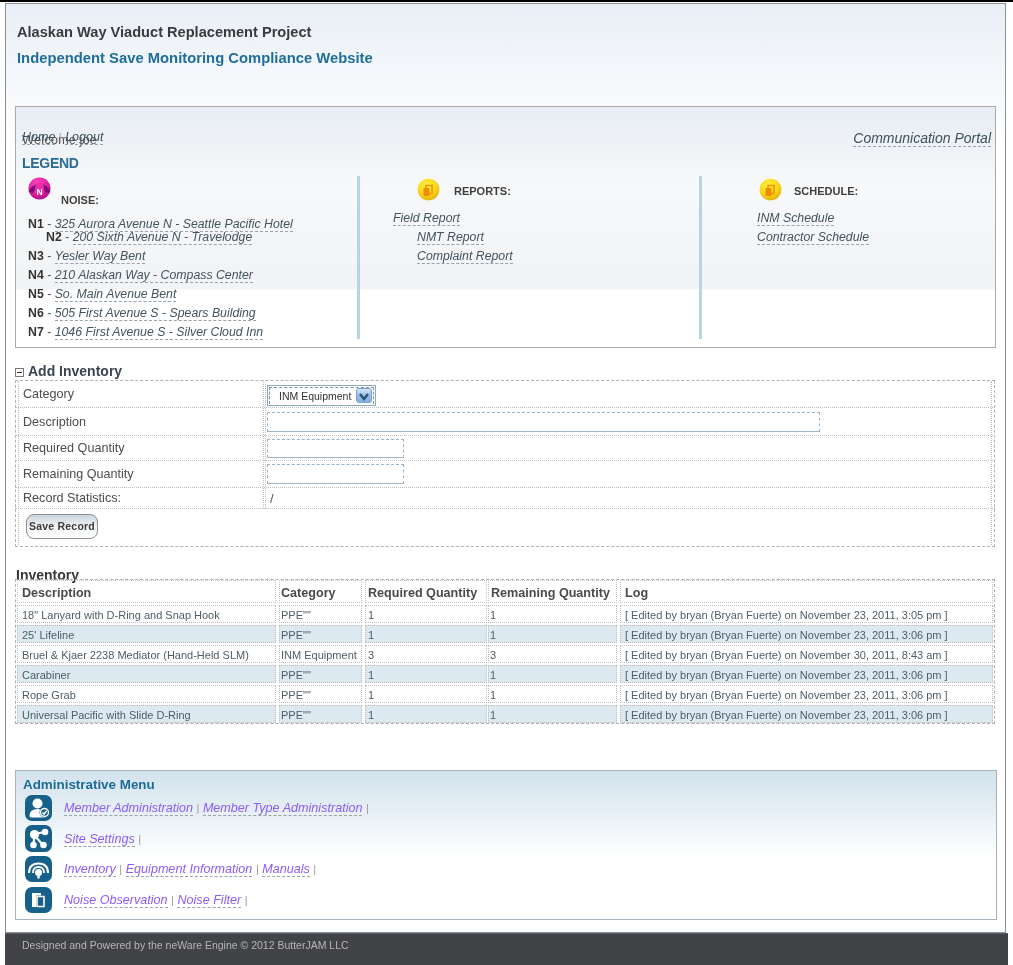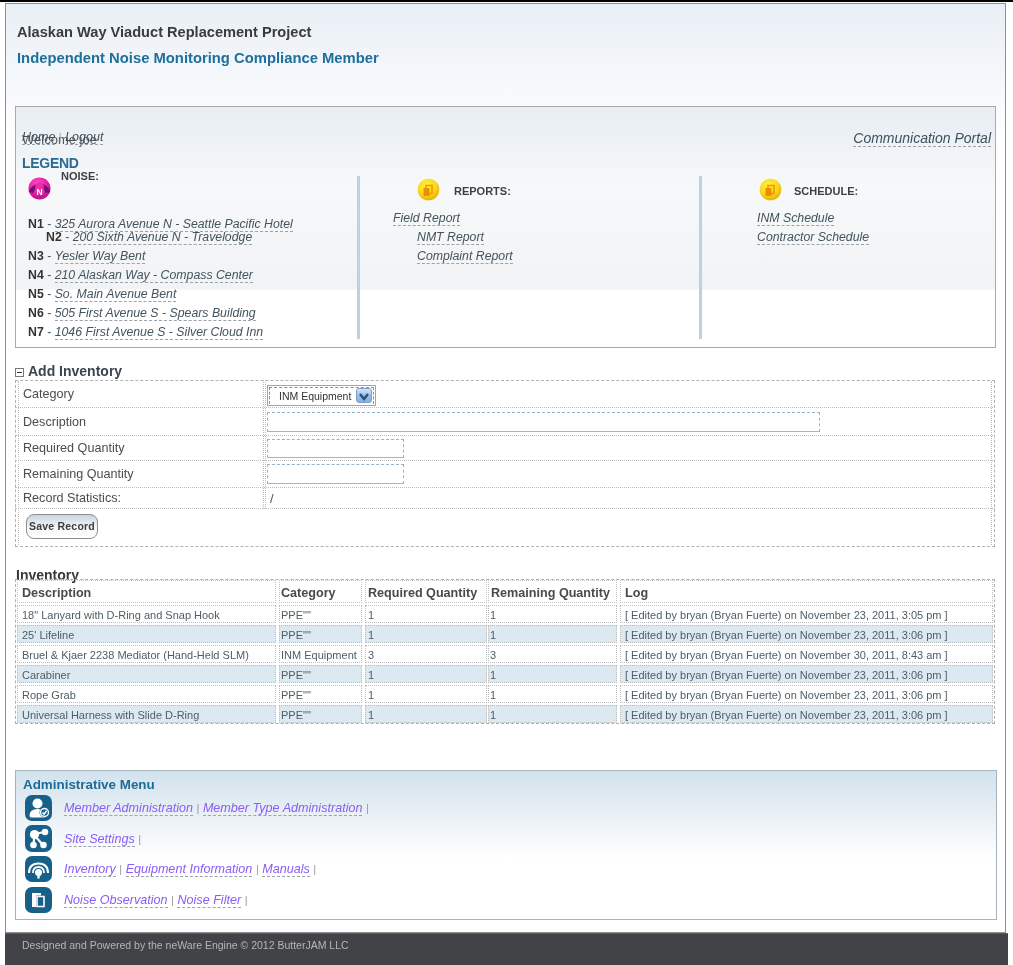--- a/index.html
+++ b/index.html
@@ -48,42 +48,42 @@
 .adminrow { left:64px; font-size:12.6px; color:#44565f; }
 .adminrow a { color:#8b5cf6; }
 #footer { left:5px; top:933px; width:1003px; height:39px; background:#424347; border-top:1px solid #565e6a; }
 #footer div { position:absolute; left:17px; top:5px; font-size:10.5px; color:#b5b5b5; }
 </style>
 </head>
 <body>
 <div class="abs" id="topbar"></div>
 <div class="abs" id="container"></div>
 <div class="abs" id="h1">Alaskan Way Viaduct Replacement Project</div>
-<div class="abs" id="h2">Independent Noise Monitoring Compliance Member</div>
+<div class="abs" id="h2">Independent Save Monitoring Compliance Website</div>
 
 <div class="abs" id="welcomebox"></div>
 <div class="abs" id="welcome">Welcome joe</div>
 <div class="abs" id="homerow"><a href="#" class="dash">Home</a> <span class="pipe">|</span> <a href="#" class="dash">Logout</a></div>
 <div class="abs" id="commportal"><a href="#" class="dash">Communication Portal</a></div>
 <div class="abs" id="legend">LEGEND</div>
 
 <svg class="abs" style="left:28px;top:177px" width="23" height="23" viewBox="0 0 23 23">
   <defs>
     <radialGradient id="ng" cx="42%" cy="30%" r="75%">
       <stop offset="0%" stop-color="#ff4fc8"></stop>
         <stop offset="55%" stop-color="#e5219f"></stop>
         <stop offset="100%" stop-color="#ad0f86"></stop>
     </radialGradient>
   </defs>
   <circle cx="11.5" cy="11.5" r="11" fill="url(#ng)"></circle>
   <path d="M3 15.5 A 8.8 8.8 0 0 1 20 15.5" fill="none" stroke="#7c0d78" stroke-width="4.6"></path>
   <path d="M7.2 16 L7.2 10 Q7.2 5.2 11.5 5.2 Q15.8 5.2 15.8 10 L15.8 16 Z" fill="#ee2ca8"></path>
   <text x="11.6" y="18.2" font-family="Liberation Sans" font-size="8.5" font-weight="bold" fill="#fff" text-anchor="middle">N</text>
 </svg>
-<div class="abs collabel" style="left:61px;top:170px">NOISE:</div>
+<div class="abs collabel" style="left:61px;top:194px">NOISE:</div>
 <div class="abs legitem" style="left:28px;top:217px"><b>N1</b> - <a href="#" class="dash">325 Aurora Avenue N - Seattle Pacific Hotel</a></div>
 <div class="abs legitem" style="left:46px;top:230px"><b>N2</b> - <a href="#" class="dash">200 Sixth Avenue N - Travelodge</a></div>
 <div class="abs legitem" style="left:28px;top:249px"><b>N3</b> - <a href="#" class="dash">Yesler Way Bent</a></div>
 <div class="abs legitem" style="left:28px;top:268px"><b>N4</b> - <a href="#" class="dash">210 Alaskan Way - Compass Center</a></div>
 <div class="abs legitem" style="left:28px;top:287px"><b>N5</b> - <a href="#" class="dash">So. Main Avenue Bent</a></div>
 <div class="abs legitem" style="left:28px;top:306px"><b>N6</b> - <a href="#" class="dash">505 First Avenue S - Spears Building</a></div>
 <div class="abs legitem" style="left:28px;top:325px"><b>N7</b> - <a href="#" class="dash">1046 First Avenue S - Silver Cloud Inn</a></div>
 
 <div class="abs vdiv" style="left:357px;top:176px;height:163px"></div>
 <div class="abs vdiv" style="left:699px;top:176px;height:163px"></div>
@@ -215,21 +215,21 @@
     <span class="abs td" style="left:368px;top:685px">1</span>
     <span class="abs td" style="left:490px;top:685px">1</span>
     <span class="abs td" style="left:625px;top:685px">[ Edited by bryan (Bryan Fuerte) on November 23, 2011, 3:06 pm ]</span>
   </div>
 <div class="abs alt">
     <div class="cell" style="left:17px;top:705px;width:259px"></div>
     <div class="cell" style="left:279px;top:705px;width:83px"></div>
     <div class="cell" style="left:365px;top:705px;width:122px"></div>
     <div class="cell" style="left:488px;top:705px;width:129px"></div>
     <div class="cell" style="left:620px;top:705px;width:373px"></div>
-    <span class="abs td" style="left:22px;top:705px">Universal Harness with Slide D-Ring</span>
+    <span class="abs td" style="left:22px;top:705px">Universal Pacific with Slide D-Ring</span>
     <span class="abs td" style="left:281px;top:705px">PPE""</span>
     <span class="abs td" style="left:368px;top:705px">1</span>
     <span class="abs td" style="left:490px;top:705px">1</span>
     <span class="abs td" style="left:625px;top:705px">[ Edited by bryan (Bryan Fuerte) on November 23, 2011, 3:06 pm ]</span>
   </div>
 
 <div class="abs" id="adminbox"></div>
 <div class="abs" id="admintitle">Administrative Menu</div>
 <svg class="abs" style="left:25px;top:795px" width="27" height="26" viewBox="0 0 27 26">
   <rect x="0" y="0" width="27" height="26" rx="7" fill="#17608a"></rect>

